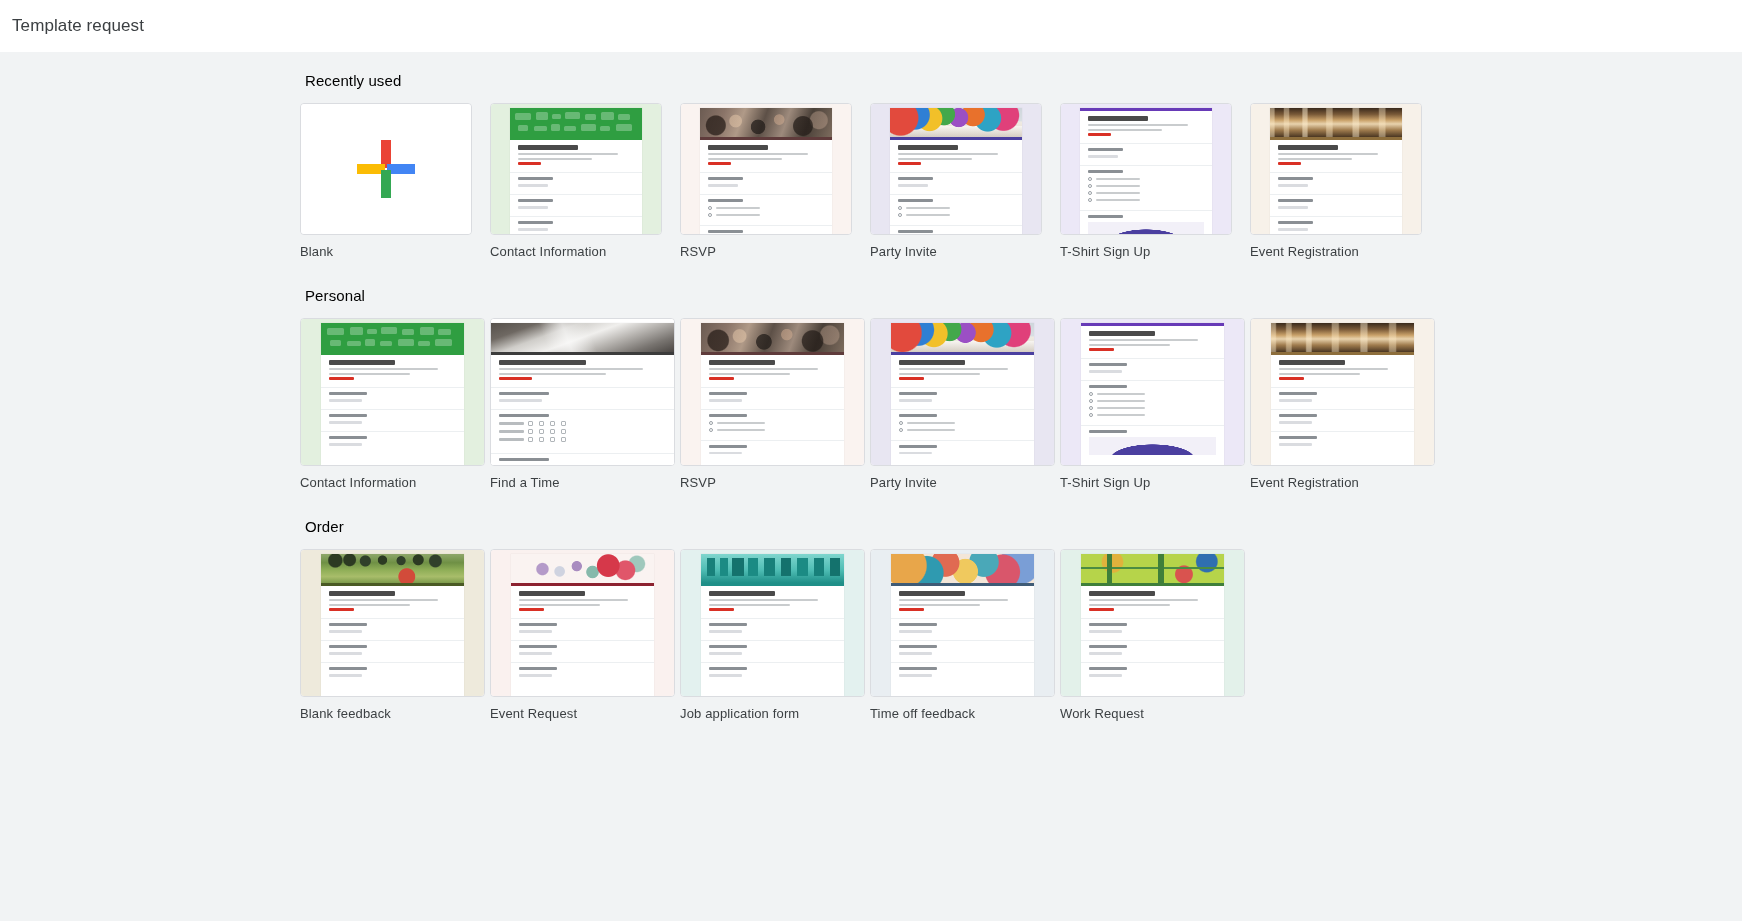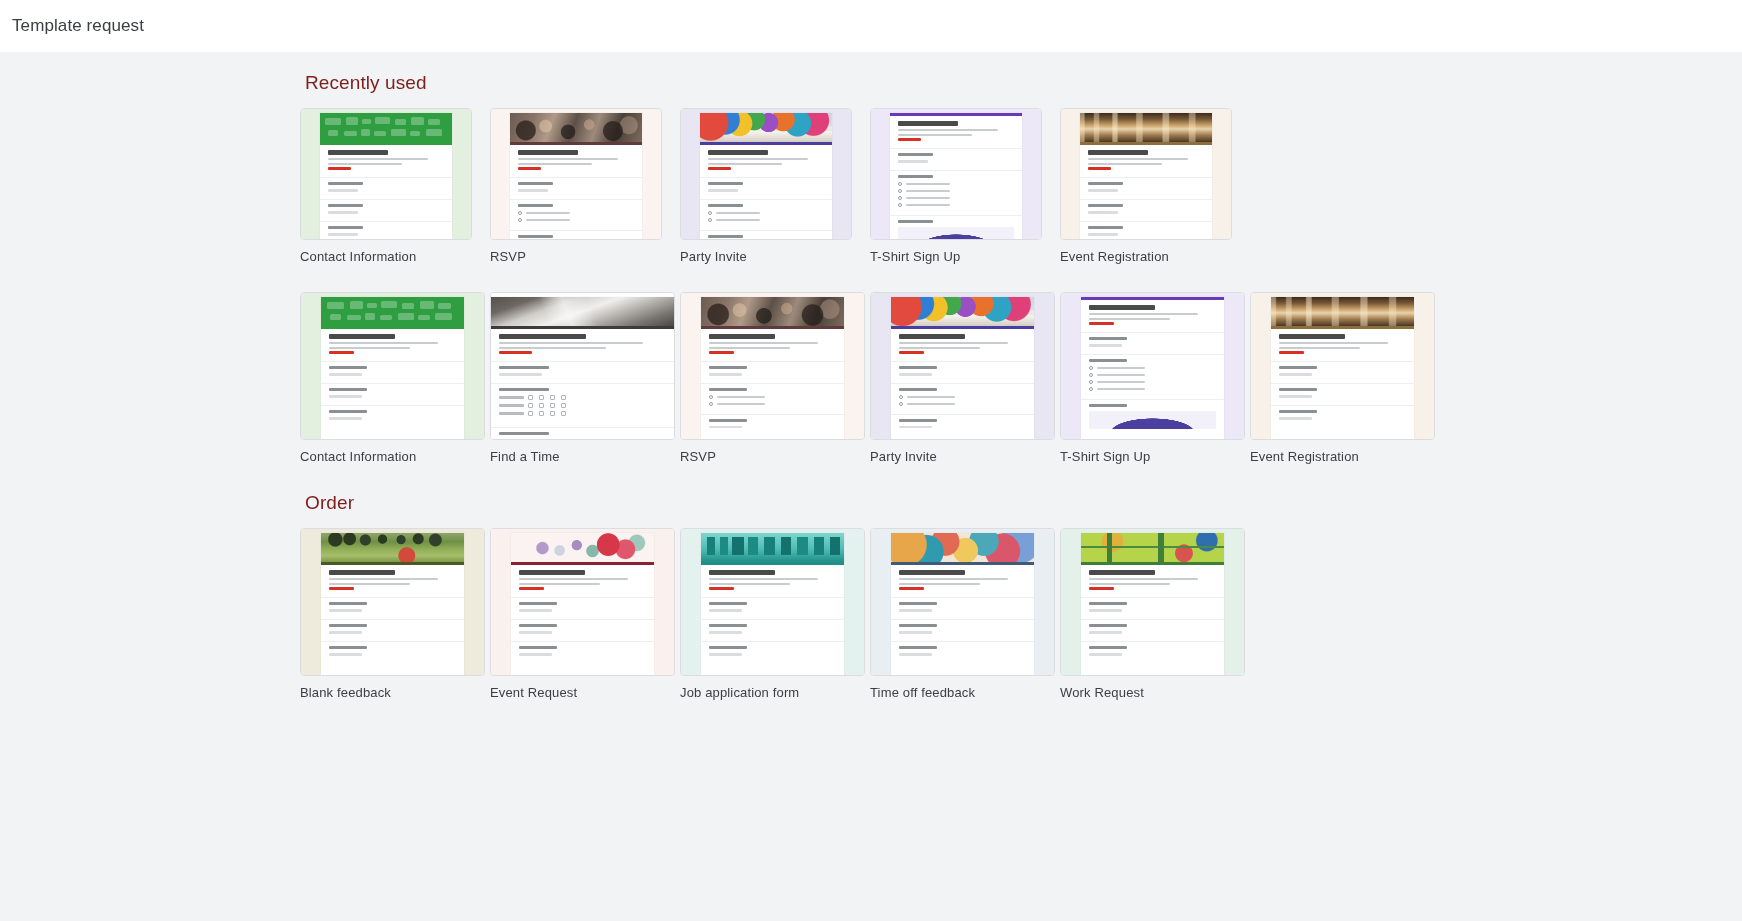--- a/index.html
+++ b/index.html
@@ -29,22 +29,22 @@
 
   
   #gallery-body {
     height: 869px;
     overflow: hidden;
     background: #f1f3f4;
     padding-top: 20px;
   }
   .section { margin-bottom: 6px; }
   .section-title {
-    font-size: 19px;
-    color: #7f1d1d;
+    font-size: 15px;
+    color: #000000;
     margin-left: 305px;
     margin-bottom: 14px;
     letter-spacing: .1px;
   }
   .tpl-grid {
     display: flex;
     flex-wrap: wrap;
     margin-left: 300px;
     width: 1145px;
   }
@@ -251,20 +251,33 @@
   <span id="gallery-title">Template request</span>
 </div>
 
 <div id="gallery-body">
   <div id="sections-host">
       <div class="section">
         <div class="section-title">Recently used</div>
         <div class="tpl-grid">
           <div class="tpl-cell">
             <div class="tpl-card">
+              <div class="blank-wrap">
+                <div class="gplus">
+                  <i class="gp-red"></i>
+                  <i class="gp-yellow"></i>
+                  <i class="gp-blue"></i>
+                  <i class="gp-green"></i>
+                </div>
+              </div>
+            </div>
+            <div class="tpl-label">Blank</div>
+          </div>
+          <div class="tpl-cell">
+            <div class="tpl-card">
               <div class="tplprev">
                 <div class="tp-pad" style="background: rgb(227, 240, 223);">
                   <div class="tp-sheet">
                     <div class="tp-hero hero-green-icons">
                       <div class="blob" style="left: 4%; top: 5px; width: 12%; height: 7px;"></div>
                       <div class="blob" style="left: 20%; top: 4px; width: 9%; height: 8px;"></div>
                       <div class="blob" style="left: 32%; top: 6px; width: 7%; height: 5px;"></div>
                       <div class="blob" style="left: 42%; top: 4px; width: 11%; height: 7px;"></div>
                       <div class="blob" style="left: 57%; top: 6px; width: 8%; height: 6px;"></div>
                       <div class="blob" style="left: 69%; top: 4px; width: 10%; height: 8px;"></div>
@@ -448,20 +461,21 @@
                     </div>
                   </div>
                 </div>
               </div>
             </div>
             <div class="tpl-label">Event Registration</div>
           </div>
         </div>
       </div>
       <div class="section">
+        <div class="section-title">Personal</div>
         <div class="tpl-grid">
           <div class="tpl-cell">
             <div class="tpl-card big">
               <div class="tplprev">
                 <div class="tp-pad" style="background: rgb(227, 240, 223);">
                   <div class="tp-sheet">
                     <div class="tp-hero hero-green-icons">
                       <div class="blob" style="left: 4%; top: 5px; width: 12%; height: 7px;"></div>
                       <div class="blob" style="left: 20%; top: 4px; width: 9%; height: 8px;"></div>
                       <div class="blob" style="left: 32%; top: 6px; width: 7%; height: 5px;"></div>

